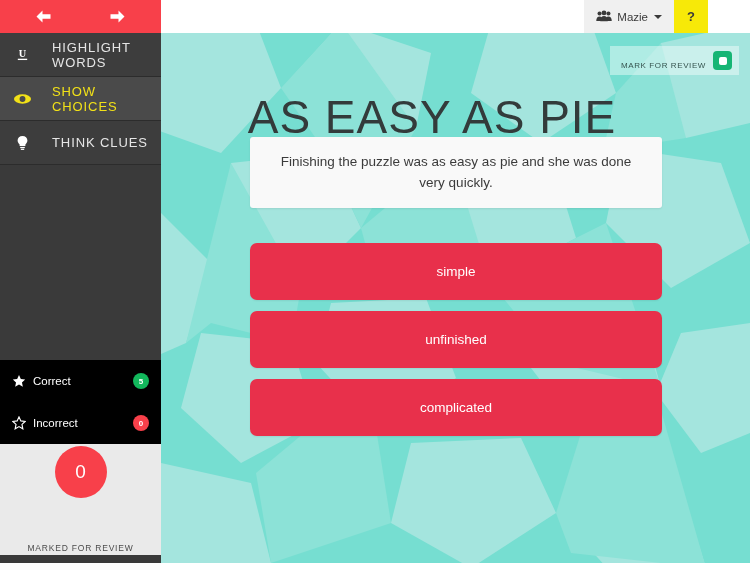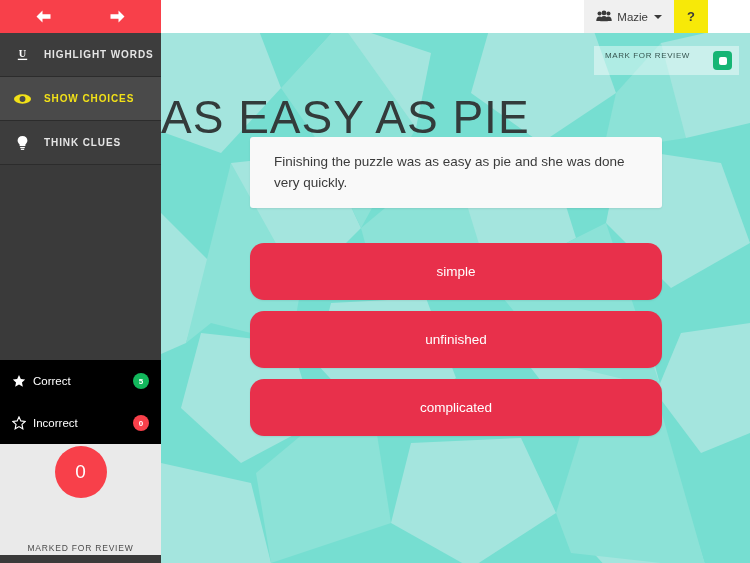--- a/index.html
+++ b/index.html
@@ -60,24 +60,25 @@
   .tool-icon {
     width: 44px;
     min-width: 44px;
     display: flex;
     align-items: center;
     justify-content: center;
     color: #ffffff;
   }
   .tool-item.active .tool-icon { color: #f2e118; }
   .tool-label {
-    font-size: 10px;
+    font-size: 13px;
     letter-spacing: 0.9px;
     color: #e6e6e6;
-    font-weight: 700;
+    font-weight: 400;
+    margin-left: 8px;
   }
   .tool-item.active .tool-label { color: #f2e118; }
 
   #tool-spacer {
     background: #3a3a3a;
     height: 195px;
   }
 
   #score-panel {
     background: #000000;
@@ -201,22 +202,22 @@
     left: 0; top: 0;
     width: 589px; height: 530px;
   }
 
   #mark-review {
     position: absolute;
     right: 11px; top: 13px;
     background: rgba(255,255,255,0.42);
     padding: 5px 7px 5px 11px;
     display: flex;
-    align-items: flex-start;
-    gap: 23px;
+    align-items: flex-end;
+    gap: 7px;
     cursor: pointer;
   }
   #mark-review-label {
     font-size: 8px;
     letter-spacing: 0.6px;
     color: #36544f;
   }
   #mark-review-icon {
     width: 19px; height: 19px;
     border-radius: 4px;
@@ -228,21 +229,21 @@
   #mark-review-icon .inner {
     width: 8px; height: 8px;
     border-radius: 2px;
     background: #ffffff;
   }
 
   #title {
     position: absolute;
     left: 0; top: 57px;
     width: 542px;
-    text-align: left;
+    text-align: center;
     font-size: 46px;
     letter-spacing: 1px;
     color: #333b3b;
     font-weight: 400;
   }
 
   #sentence-card {
     position: absolute;
     left: 89px; top: 104px;
     width: 412px;
@@ -253,31 +254,32 @@
     padding: 15px 24px;
     display: flex;
     align-items: center;
     justify-content: center;
     box-shadow: 0 1px 2px rgba(0,0,0,0.08);
   }
   #sentence-text {
     font-size: 13.5px;
     line-height: 1.5;
     color: #3b3b3b;
+    text-align: center;
   }
 
   #choices {
     position: absolute;
     left: 89px; top: 210px;
     width: 412px;
   }
   .choice {
     height: 57px;
     background: #e8304b;
-    border-radius: 14px;
+    border-radius: 7px;
     display: flex;
     align-items: center;
     justify-content: center;
     color: #ffffff;
     font-size: 13.5px;
     margin-bottom: 11px;
     cursor: pointer;
     box-shadow: 0 1px 2px rgba(0,0,0,0.07);
   }
 </style>

